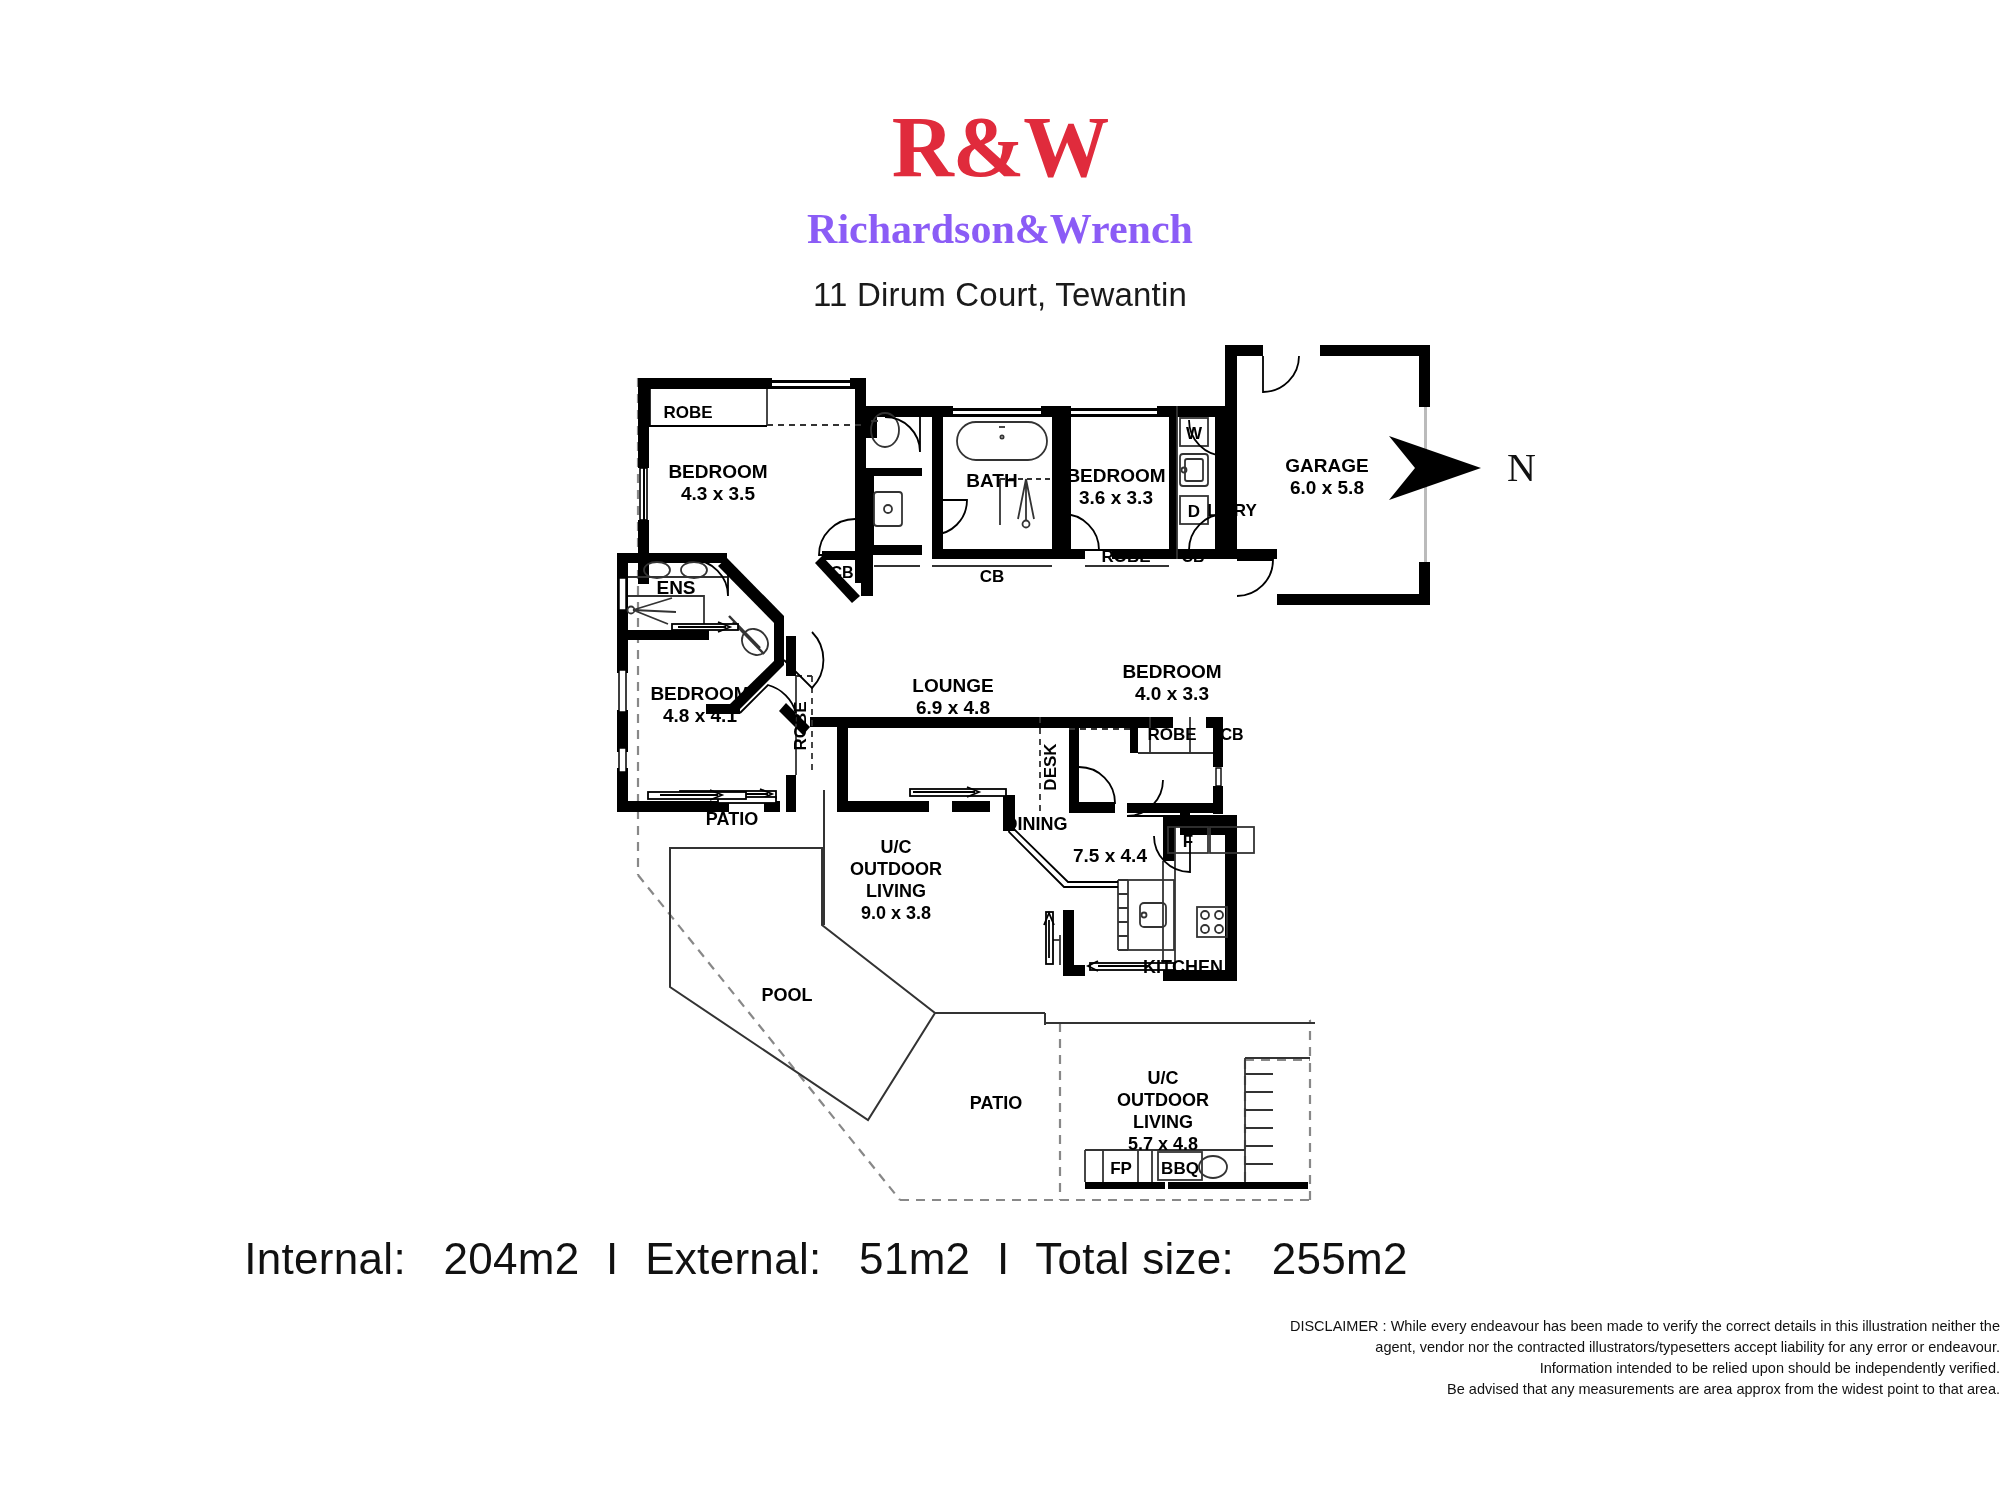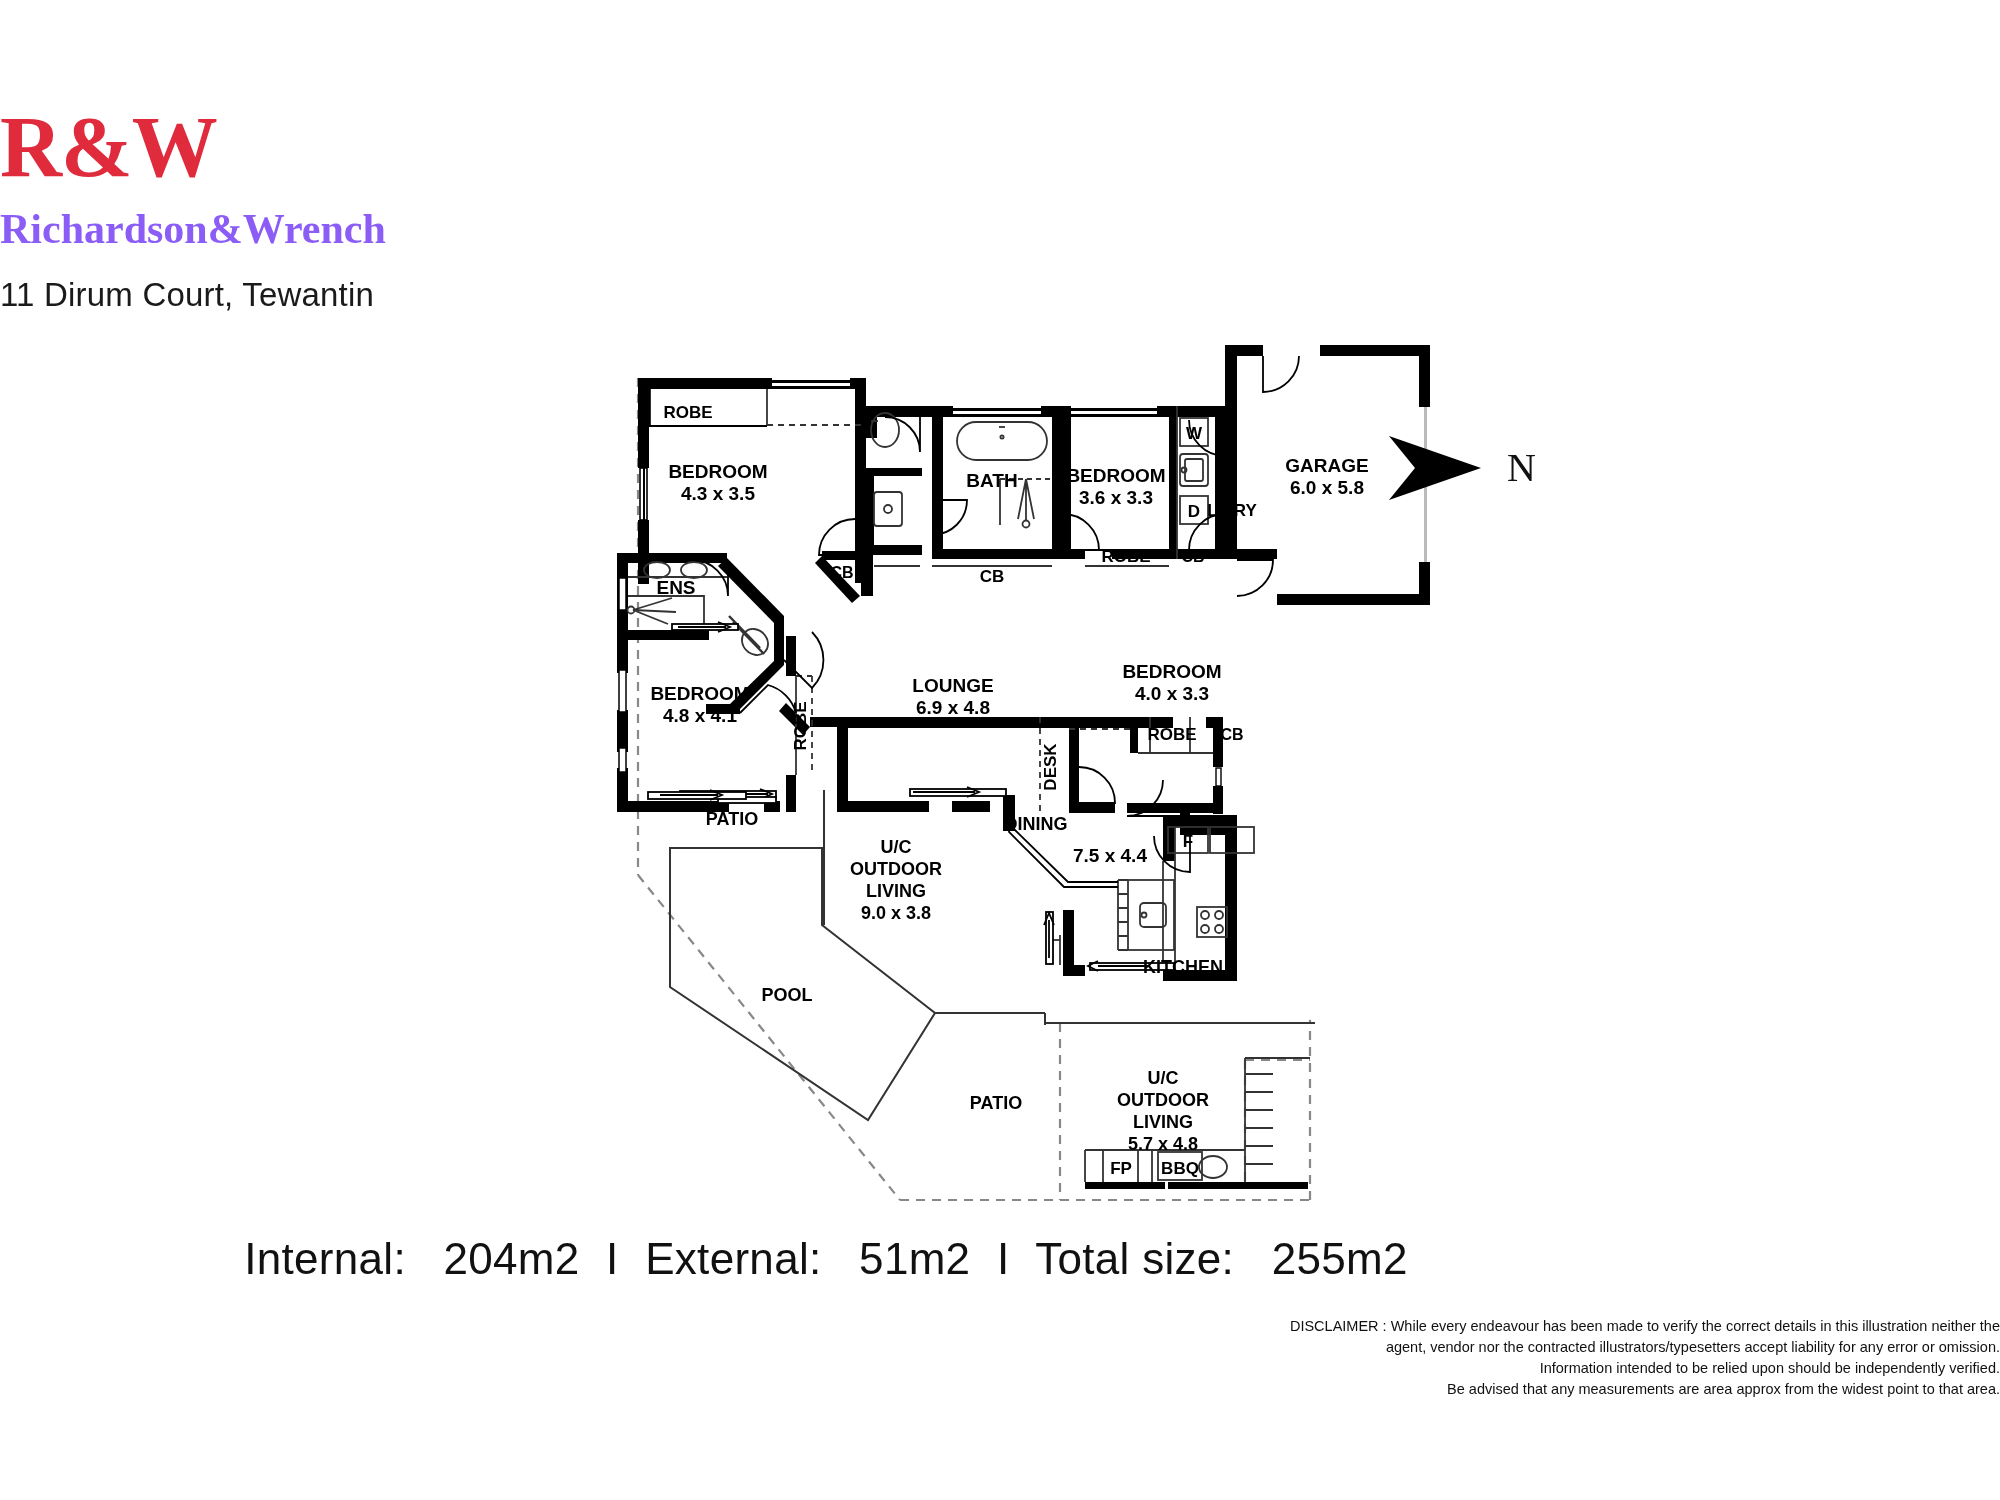--- a/index.html
+++ b/index.html
@@ -19,20 +19,21 @@
     width: 2000px;
     height: 1500px;
     background: #fff;
   }
   
   .header {
     position: absolute;
     top: 0;
     left: 0;
     width: 2000px;
+    text-align: center;
   }
   .brand-mark {
     font-family: "Liberation Serif", serif;
     font-weight: 700;
     font-size: 86px;
     line-height: 1;
     letter-spacing: -1px;
     color: #e02b3c;
     margin-top: 104px;
   }
@@ -518,18 +519,18 @@
     <span>&nbsp;</span>
     <span>51m2</span>
     <span class="sep">I</span>
     <span>Total size:</span>
     <span>&nbsp;</span>
     <span>255m2</span>
   </div>
 
   <div class="disclaimer">
     <div>DISCLAIMER : While every endeavour has been made to verify the correct details in this illustration neither the</div>
-    <div>agent, vendor nor the contracted illustrators/typesetters accept liability for any error or omission.</div>
+    <div>agent, vendor nor the contracted illustrators/typesetters accept liability for any error or endeavour.</div>
     <div>Information intended to be relied upon should be independently verified.</div>
     <div>Be advised that any measurements are area approx from the widest point to that area.</div>
   </div>
 
 </div>
 
 </body></html>

